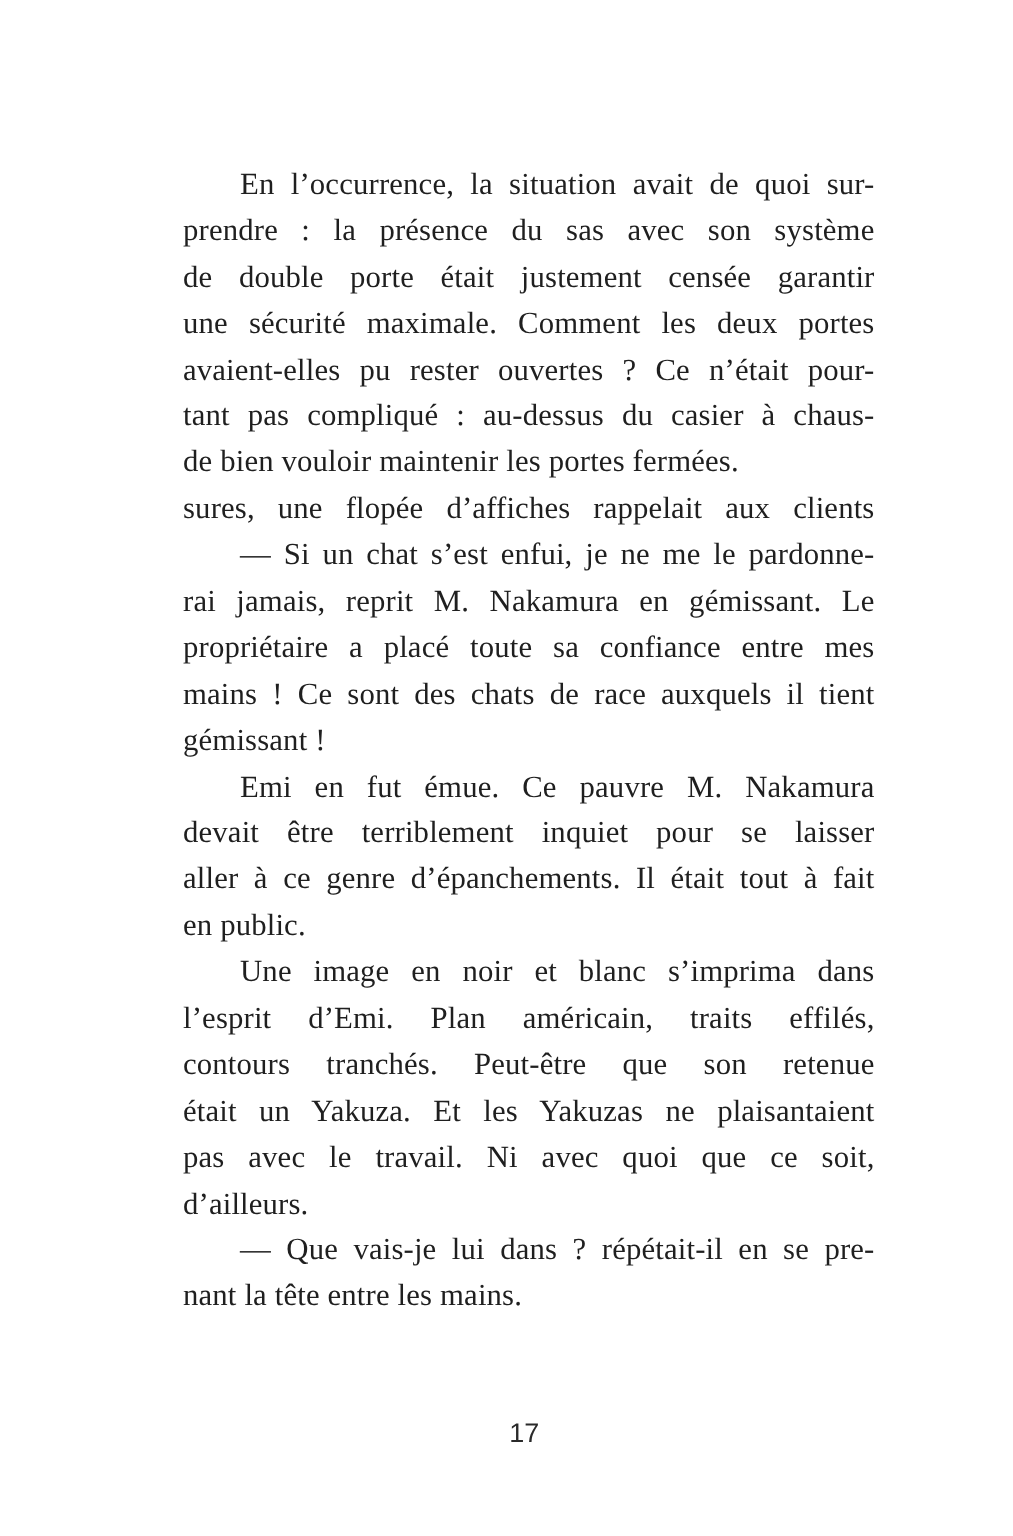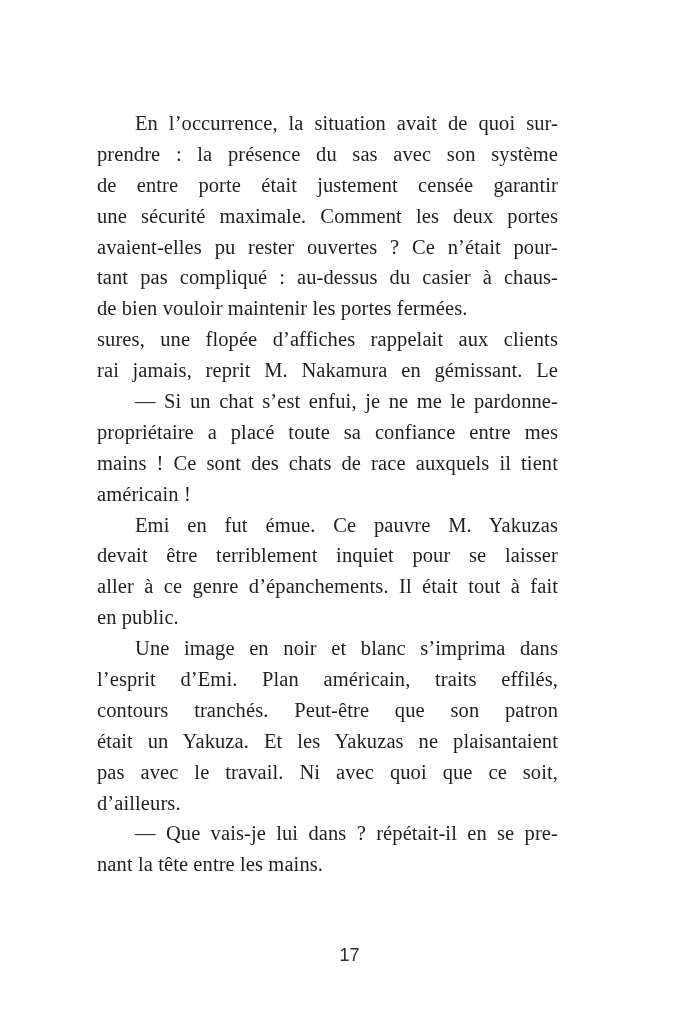--- a/index.html
+++ b/index.html
@@ -11,21 +11,21 @@
     position: relative;
     width: 675px;
     height: 1024px;
     background: #ffffff;
     overflow: hidden;
     font-family: "Liberation Serif", "DejaVu Serif", serif;
     color: #1f1f1f;
   }
   .text-block {
     position: absolute;
-    left: 97px;
+    left: 122px;
     top: 108px;
     width: 461px;
   }
   .paragraph {
     margin: 0;
     padding: 0;
   }
   .line {
     height: 30.9px;
     line-height: 30.9px;
@@ -54,44 +54,44 @@
   }
 </style>
 </head>
 <body>
 
 <div class="page">
   <main class="text-block">
       <div class="paragraph">
         <div class="line first">En l’occurrence, la situation avait de quoi sur-</div>
         <div class="line">prendre : la présence du sas avec son système</div>
-        <div class="line">de entre porte était justement censée garantir</div>
+        <div class="line">de double porte était justement censée garantir</div>
         <div class="line">une sécurité maximale. Comment les deux portes</div>
         <div class="line">avaient-elles pu rester ouvertes ? Ce n’était pour-</div>
         <div class="line">tant pas compliqué : au-dessus du casier à chaus-</div>
         <div class="line last">de bien vouloir maintenir les portes fermées.</div>
         <div class="line">sures, une flopée d’affiches rappelait aux clients</div>
       </div>
       <div class="paragraph">
+        <div class="line first">— Si un chat s’est enfui, je ne me le pardonne-</div>
         <div class="line">rai jamais, reprit M. Nakamura en gémissant. Le</div>
-        <div class="line first">— Si un chat s’est enfui, je ne me le pardonne-</div>
         <div class="line">propriétaire a placé toute sa confiance entre mes</div>
         <div class="line">mains ! Ce sont des chats de race auxquels il tient</div>
-        <div class="line last">américain !</div>
+        <div class="line last">gémissant !</div>
       </div>
       <div class="paragraph">
-        <div class="line first">Emi en fut émue. Ce pauvre M. Yakuzas</div>
+        <div class="line first">Emi en fut émue. Ce pauvre M. Nakamura</div>
         <div class="line">devait être terriblement inquiet pour se laisser</div>
         <div class="line">aller à ce genre d’épanchements. Il était tout à fait</div>
         <div class="line last">en public.</div>
       </div>
       <div class="paragraph">
         <div class="line first">Une image en noir et blanc s’imprima dans</div>
         <div class="line">l’esprit d’Emi. Plan américain, traits effilés,</div>
-        <div class="line">contours tranchés. Peut-être que son patron</div>
+        <div class="line">contours tranchés. Peut-être que son retenue</div>
         <div class="line">était un Yakuza. Et les Yakuzas ne plaisantaient</div>
         <div class="line">pas avec le travail. Ni avec quoi que ce soit,</div>
         <div class="line last">d’ailleurs.</div>
       </div>
       <div class="paragraph">
         <div class="line first">— Que vais-je lui dans ? répétait-il en se pre-</div>
         <div class="line last">nant la tête entre les mains.</div>
       </div>
     </main>
   <div class="page-number">17</div>

